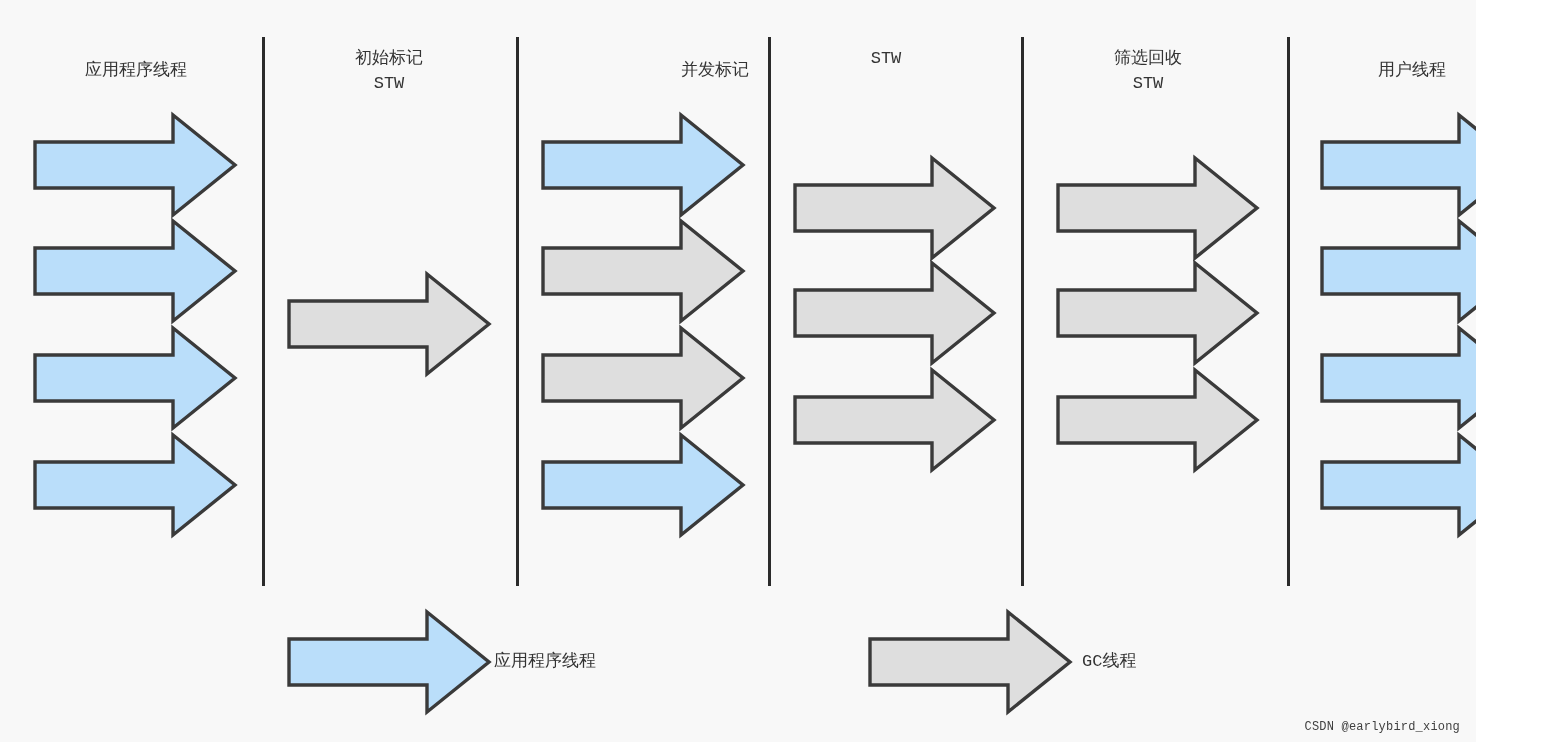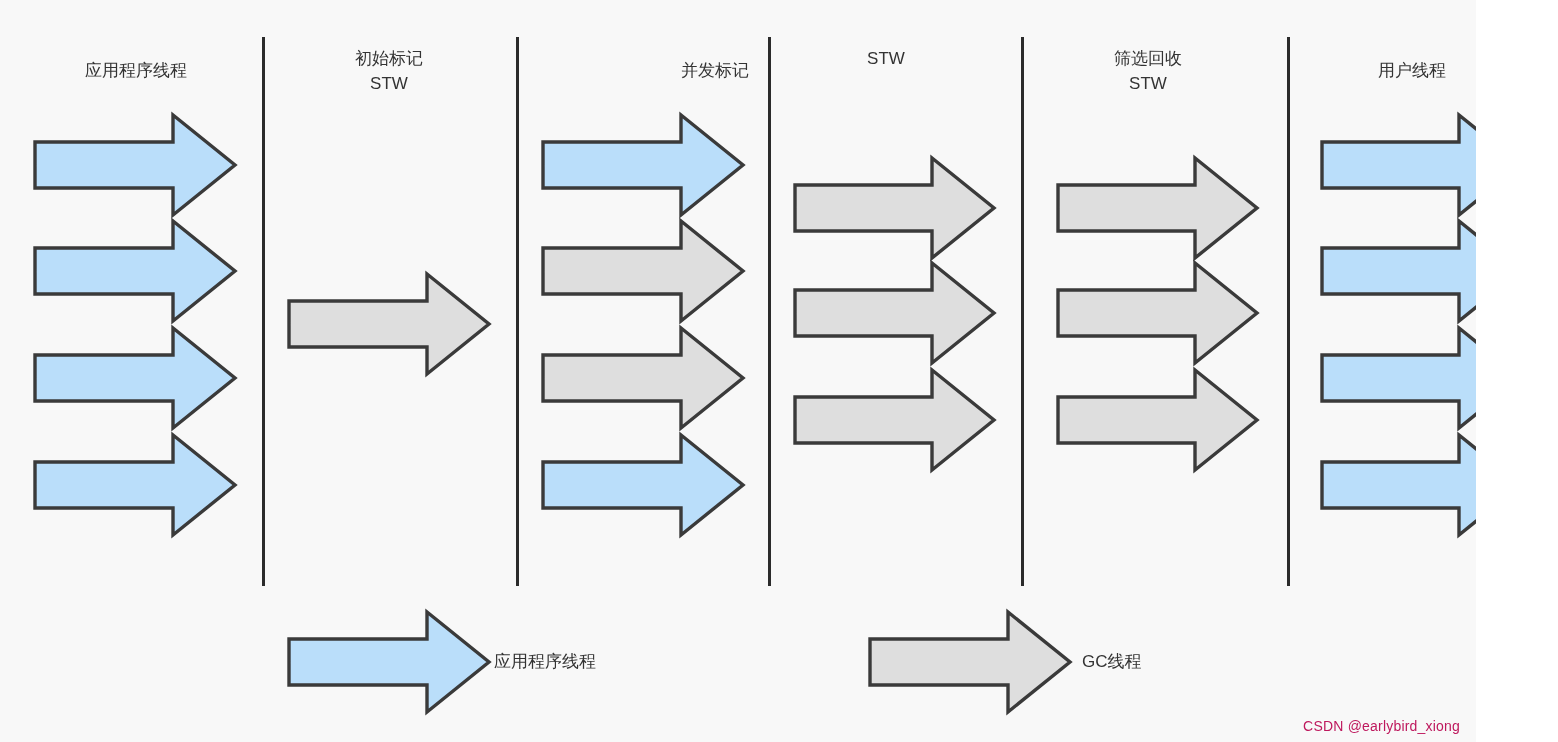--- a/index.html
+++ b/index.html
@@ -5,21 +5,21 @@
   html, body {
     margin: 0;
     padding: 0;
     background: #ffffff;
   }
   #stage {
     position: relative;
     width: 1476px;
     height: 742px;
     background: #f8f8f8;
-    font-family: Liberation Sans, sans-serif;
+    font-family: Liberation Mono, monospace;
     overflow: hidden;
   }
   .col-header {
     position: absolute;
     text-align: center;
     font-size: 17px;
     line-height: 25px;
     color: #333333;
     white-space: pre-line;
     font-weight: normal;
@@ -42,22 +42,22 @@
     position: absolute;
     font-size: 17px;
     color: #333333;
     line-height: 20px;
     white-space: nowrap;
   }
   .watermark {
     position: absolute;
     right: 16px;
     bottom: 8px;
-    font-size: 14px;
-    color: #be185d;
+    font-size: 12px;
+    color: #404040;
     letter-spacing: 0.2px;
     white-space: nowrap;
   }
 </style>
 </head>
 <body>
 
 <div id="stage">
 
   <div id="headers-layer">

